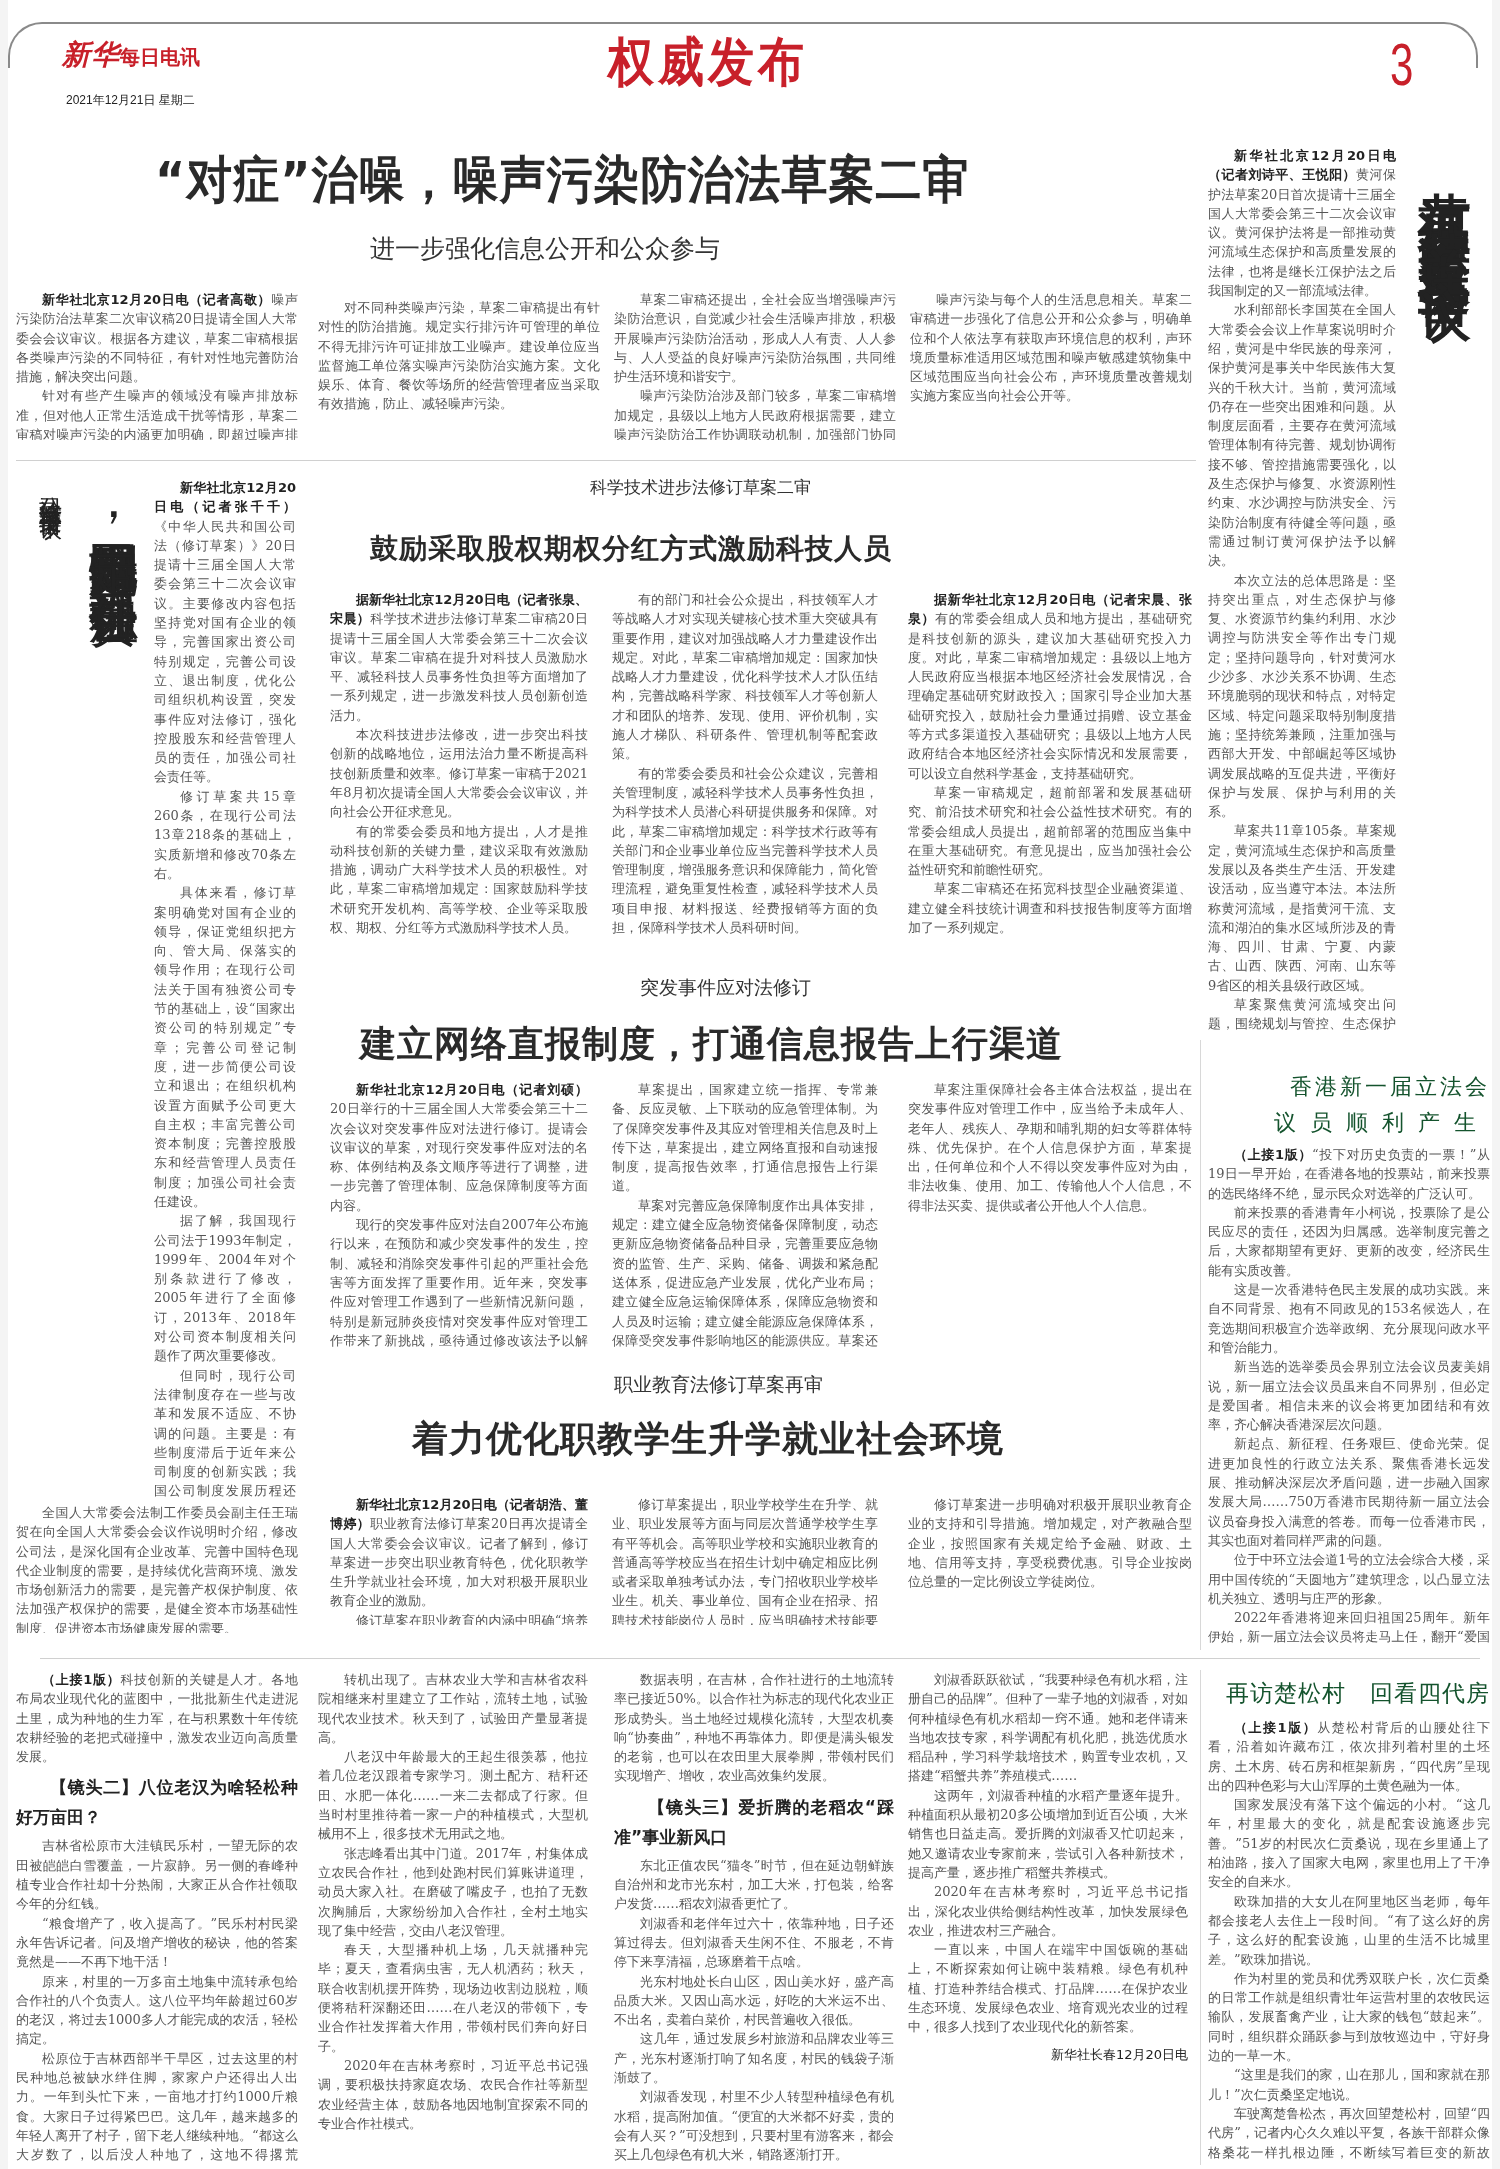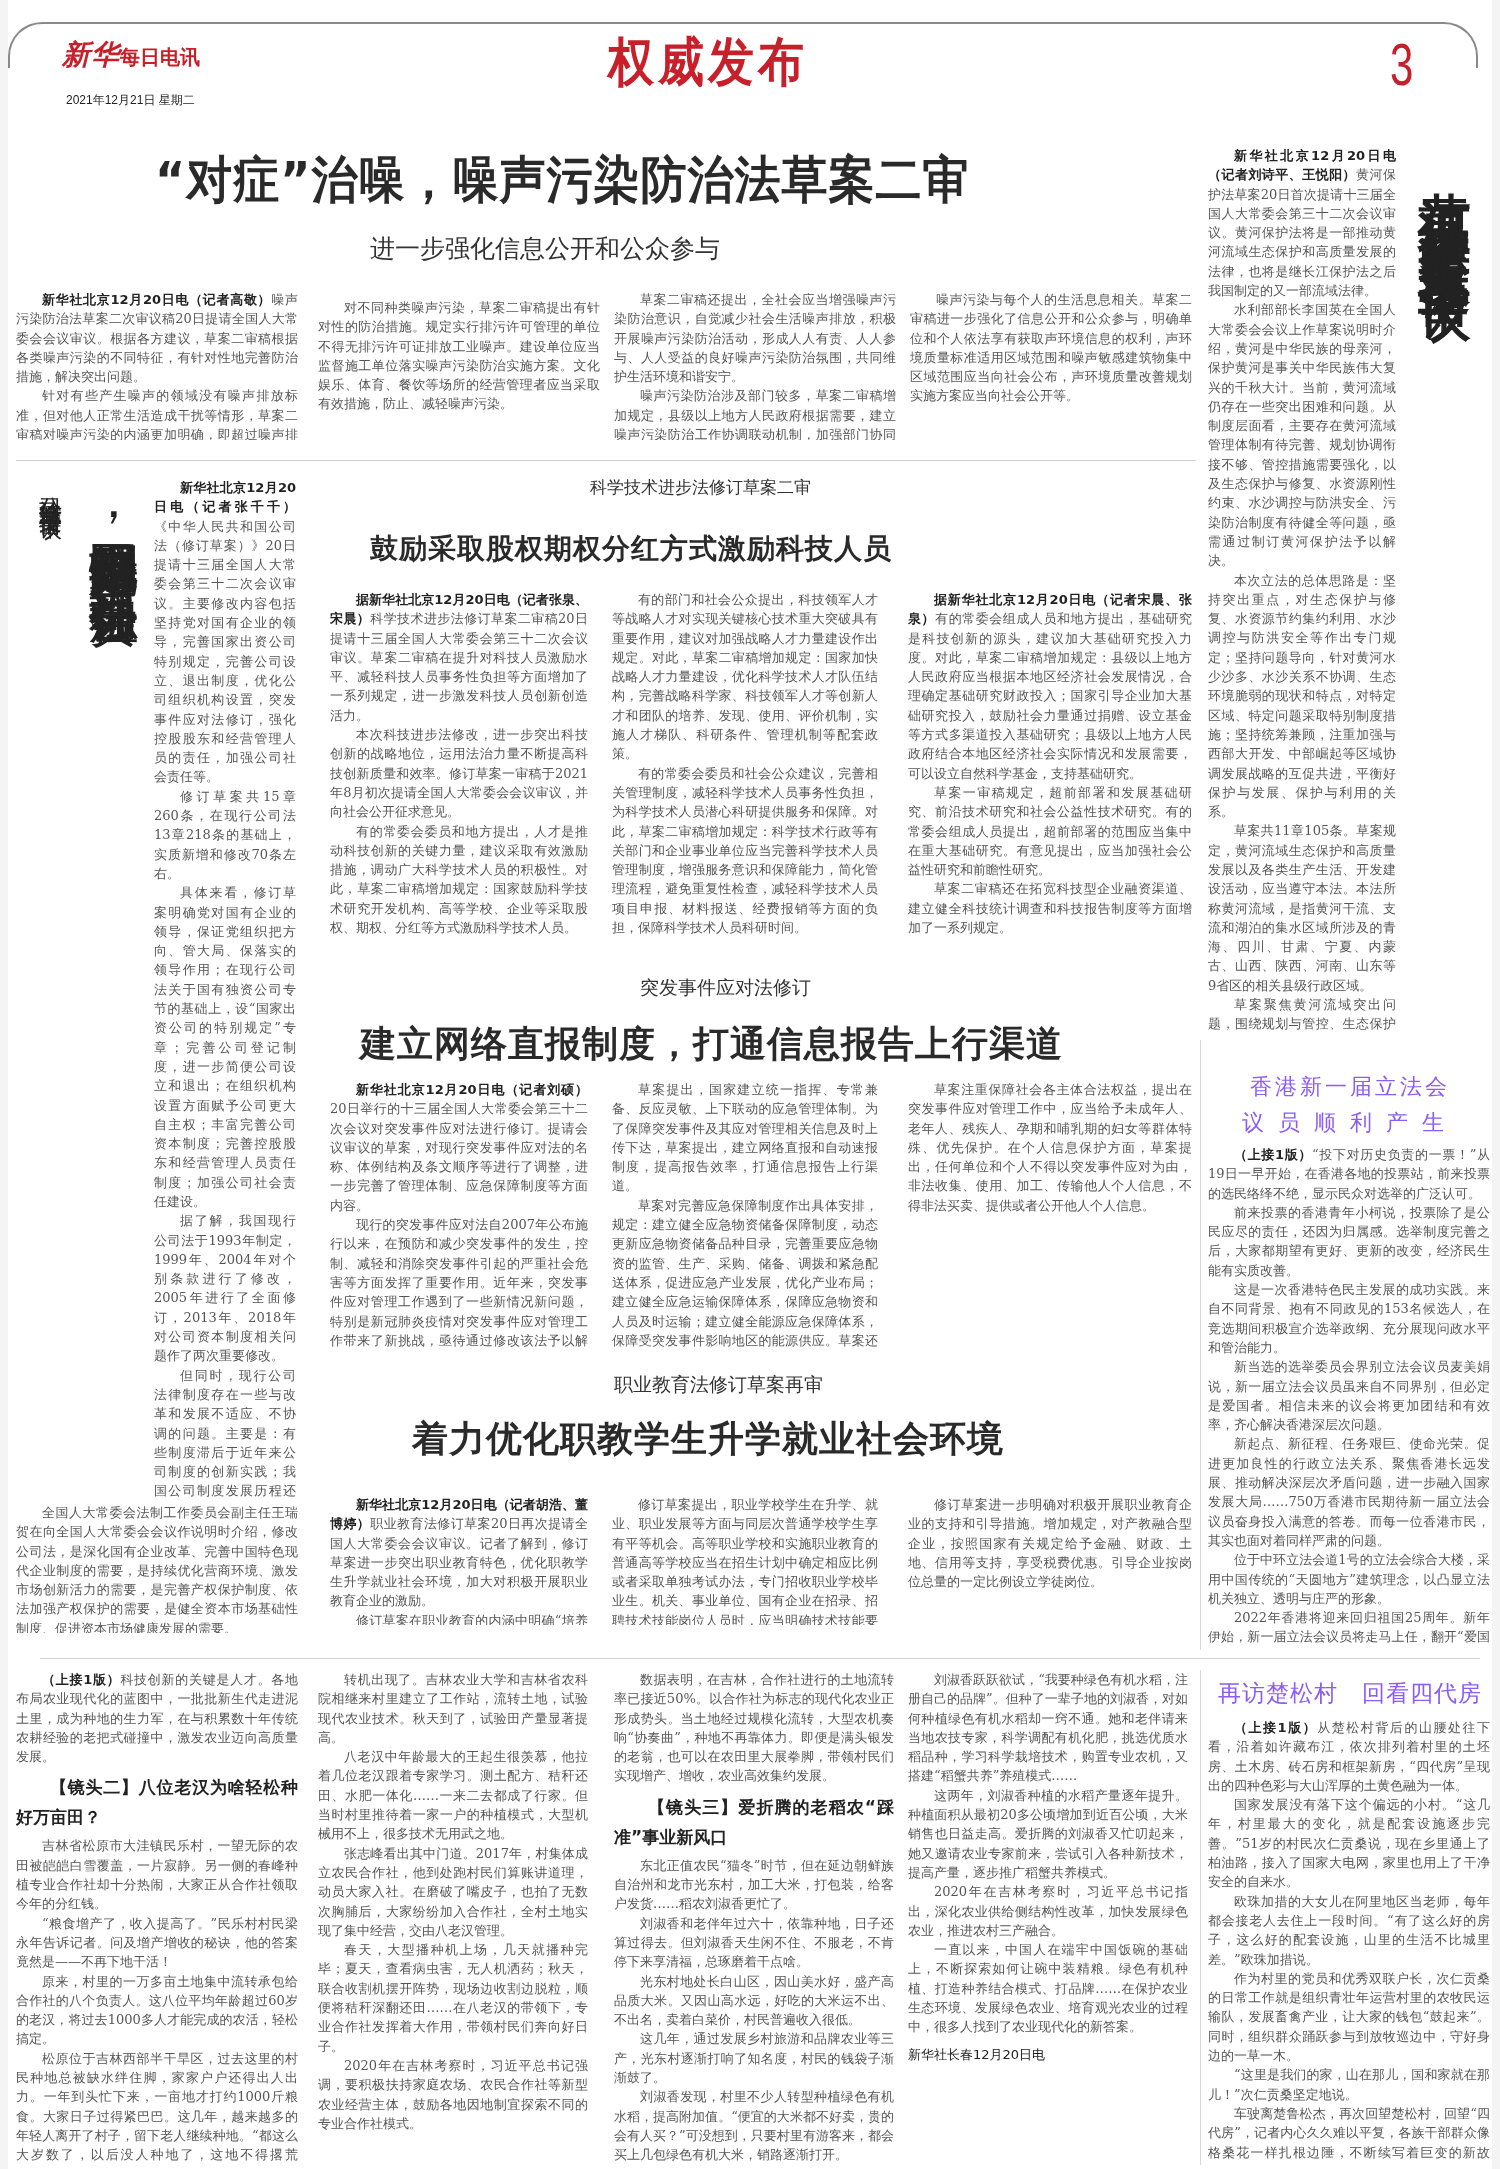--- a/index.html
+++ b/index.html
@@ -14,22 +14,22 @@
 .page-num{position:absolute;left:1385px;top:30px;font-family:"Liberation Sans",sans-serif;font-size:60px;color:#c8202a;transform:scaleX(0.7)}
 .h1{position:absolute;font-family:"DejaVu Sans",sans-serif;font-weight:bold;color:#2a2a2a;letter-spacing:1px;white-space:nowrap}
 .h2{position:absolute;font-family:"DejaVu Sans",sans-serif;color:#333;white-space:nowrap}
 .col{position:absolute;font-size:13px;line-height:19.3px;color:#555;text-align:justify;overflow:hidden}
 .col p{text-indent:2em}
 .col b{font-family:"DejaVu Sans",sans-serif;color:#222;font-weight:bold}
 .vert{position:absolute;writing-mode:vertical-rl;font-family:"DejaVu Serif",serif;color:#222;white-space:nowrap}
 .rule{position:absolute;height:1px;background:#d0d0d0}
 .vrule{position:absolute;width:1px;background:#d8d8d8}
 .subh{font-family:"DejaVu Sans",sans-serif;font-weight:bold;font-size:17px;color:#222;line-height:30px;margin:6px 0 4px;text-indent:2em}
-.sig{text-align:left;font-family:"DejaVu Sans",sans-serif;color:#222;margin-top:8px}
-.center-h{position:absolute;text-align:center;font-family:Liberation Sans, sans-serif;color:#8b5cf6;letter-spacing:3px}
+.sig{text-align:right;font-family:"DejaVu Sans",sans-serif;color:#222;margin-top:8px}
+.center-h{position:absolute;text-align:right;font-family:Liberation Sans, sans-serif;color:#14532d;letter-spacing:3px}
 </style>
 </head>
 <body>
 
 <div class="page"></div>
 
 <div class="masthead"></div>
 <div class="logo"><span>新华</span><small>每日电讯</small></div>
 <div class="date">2021年12月21日 星期二</div>
 <div class="section-title">权威发布</div>

